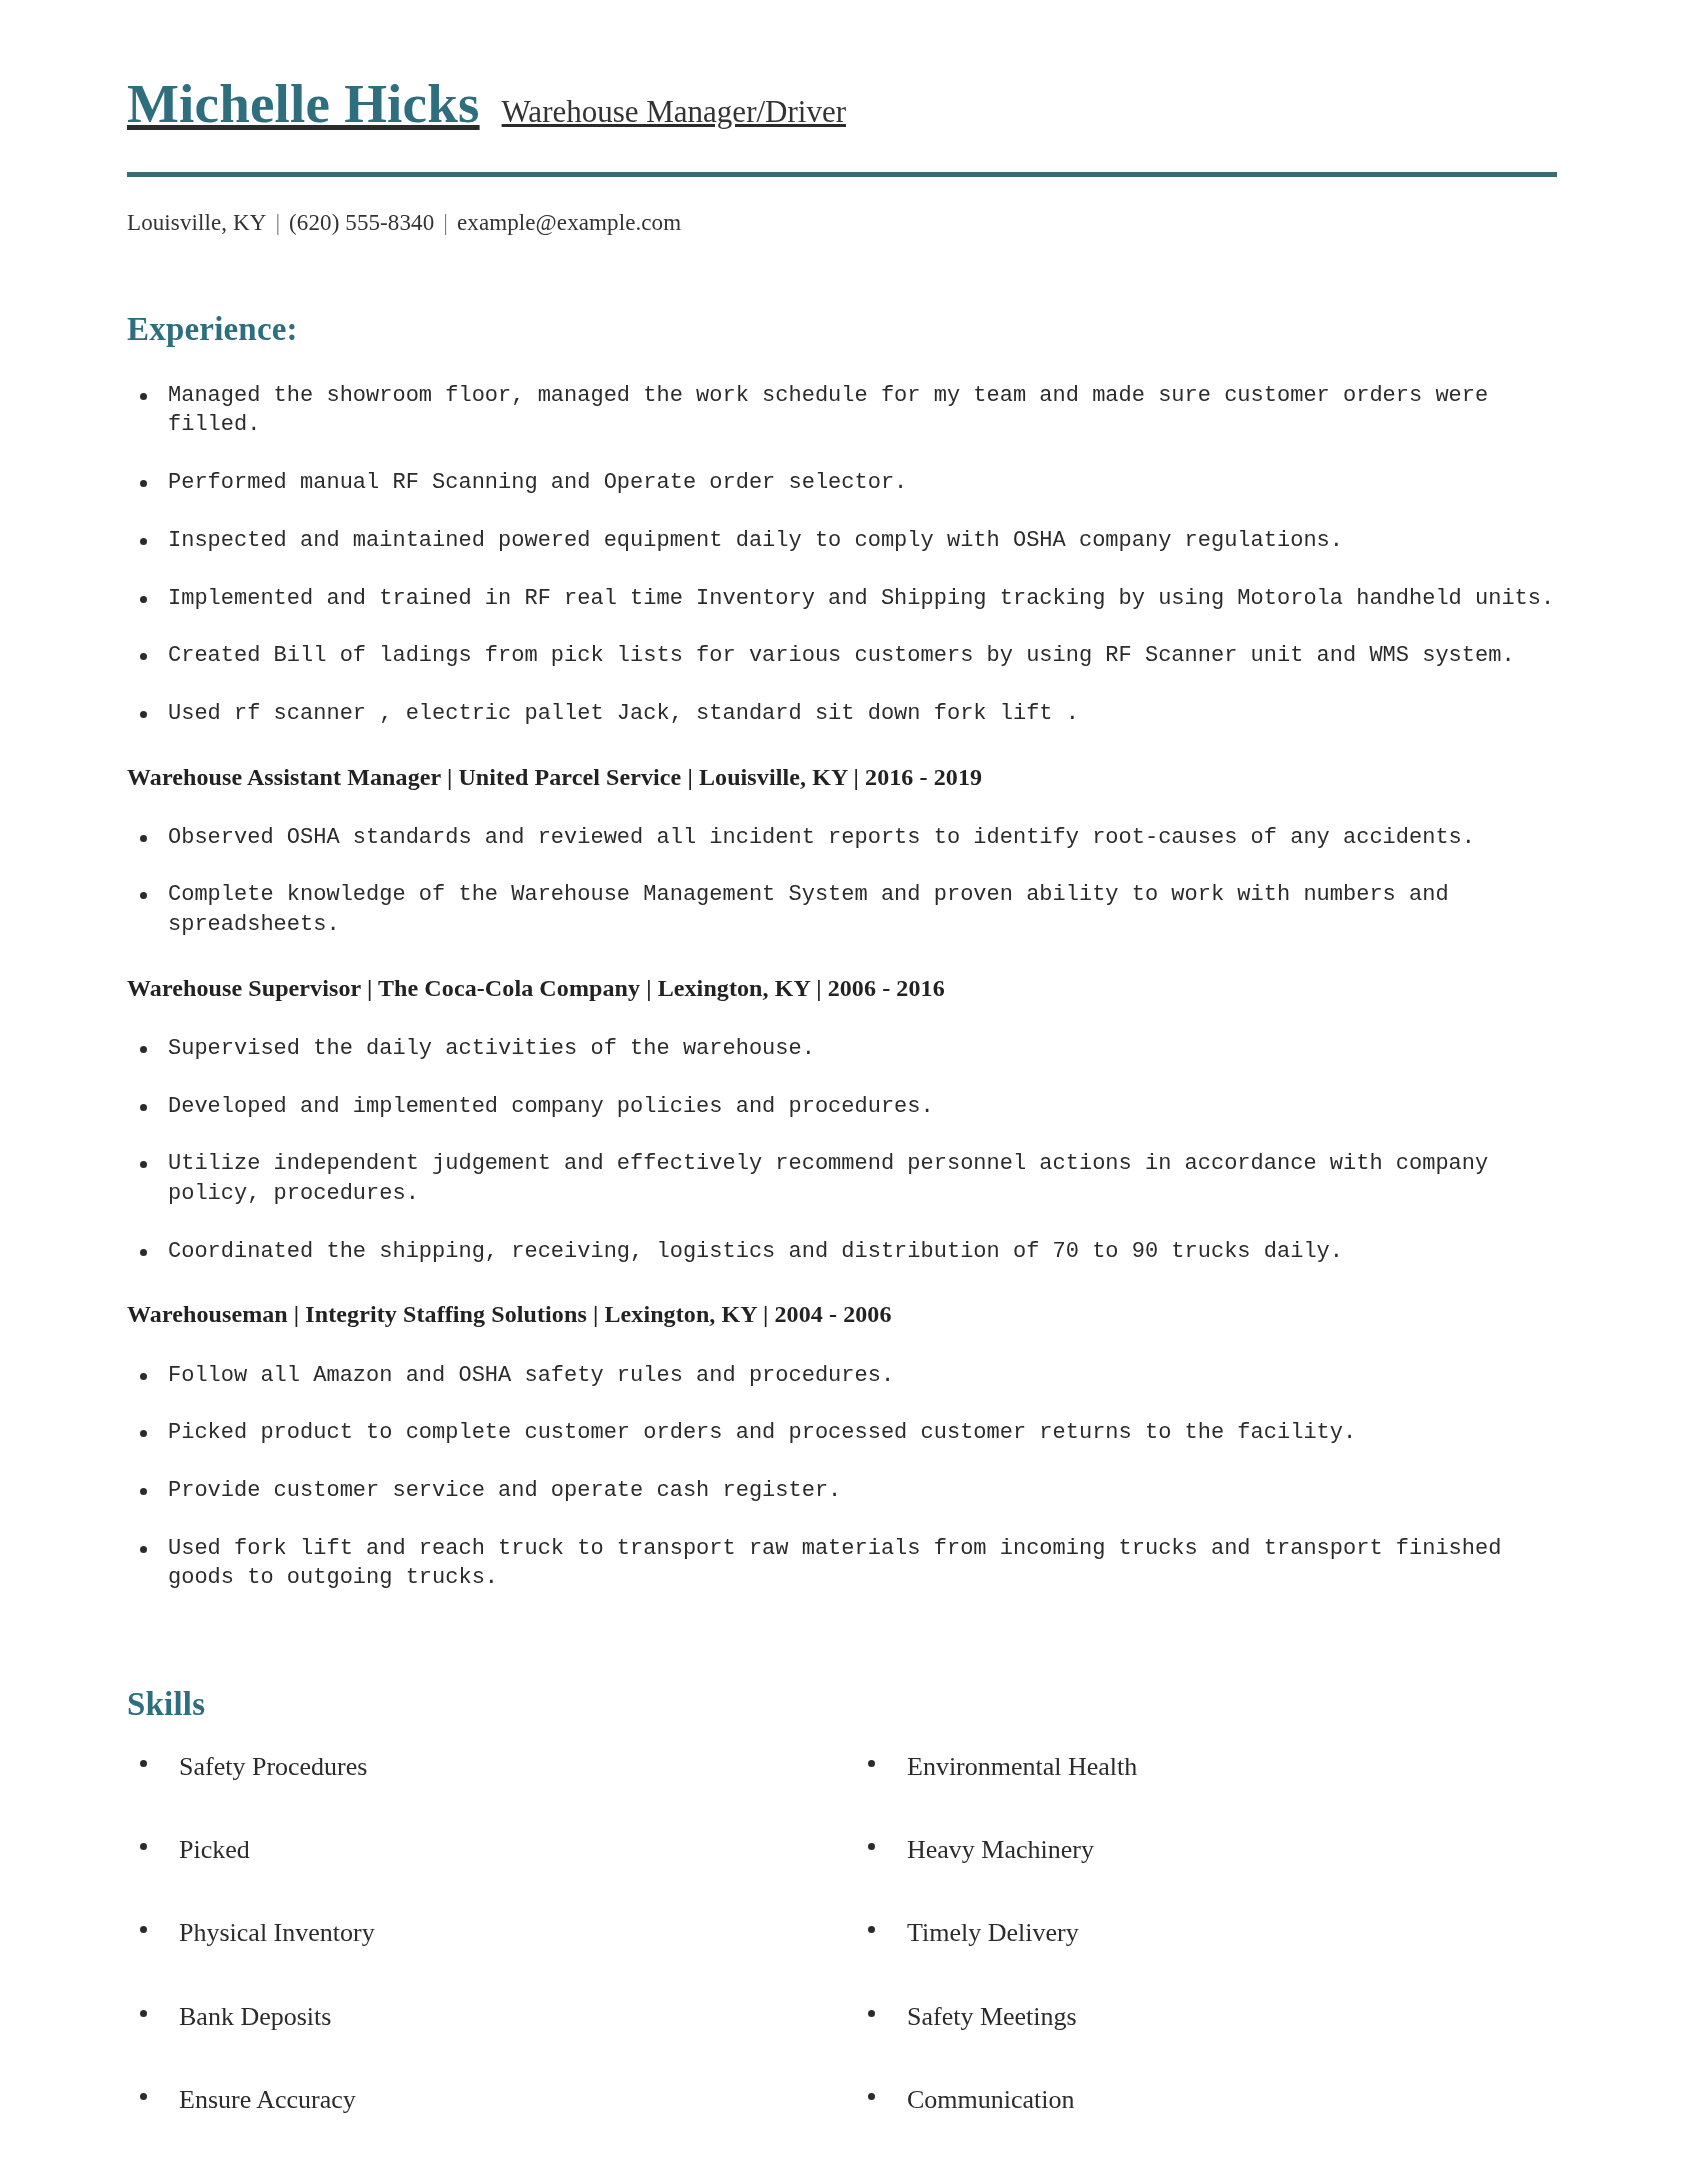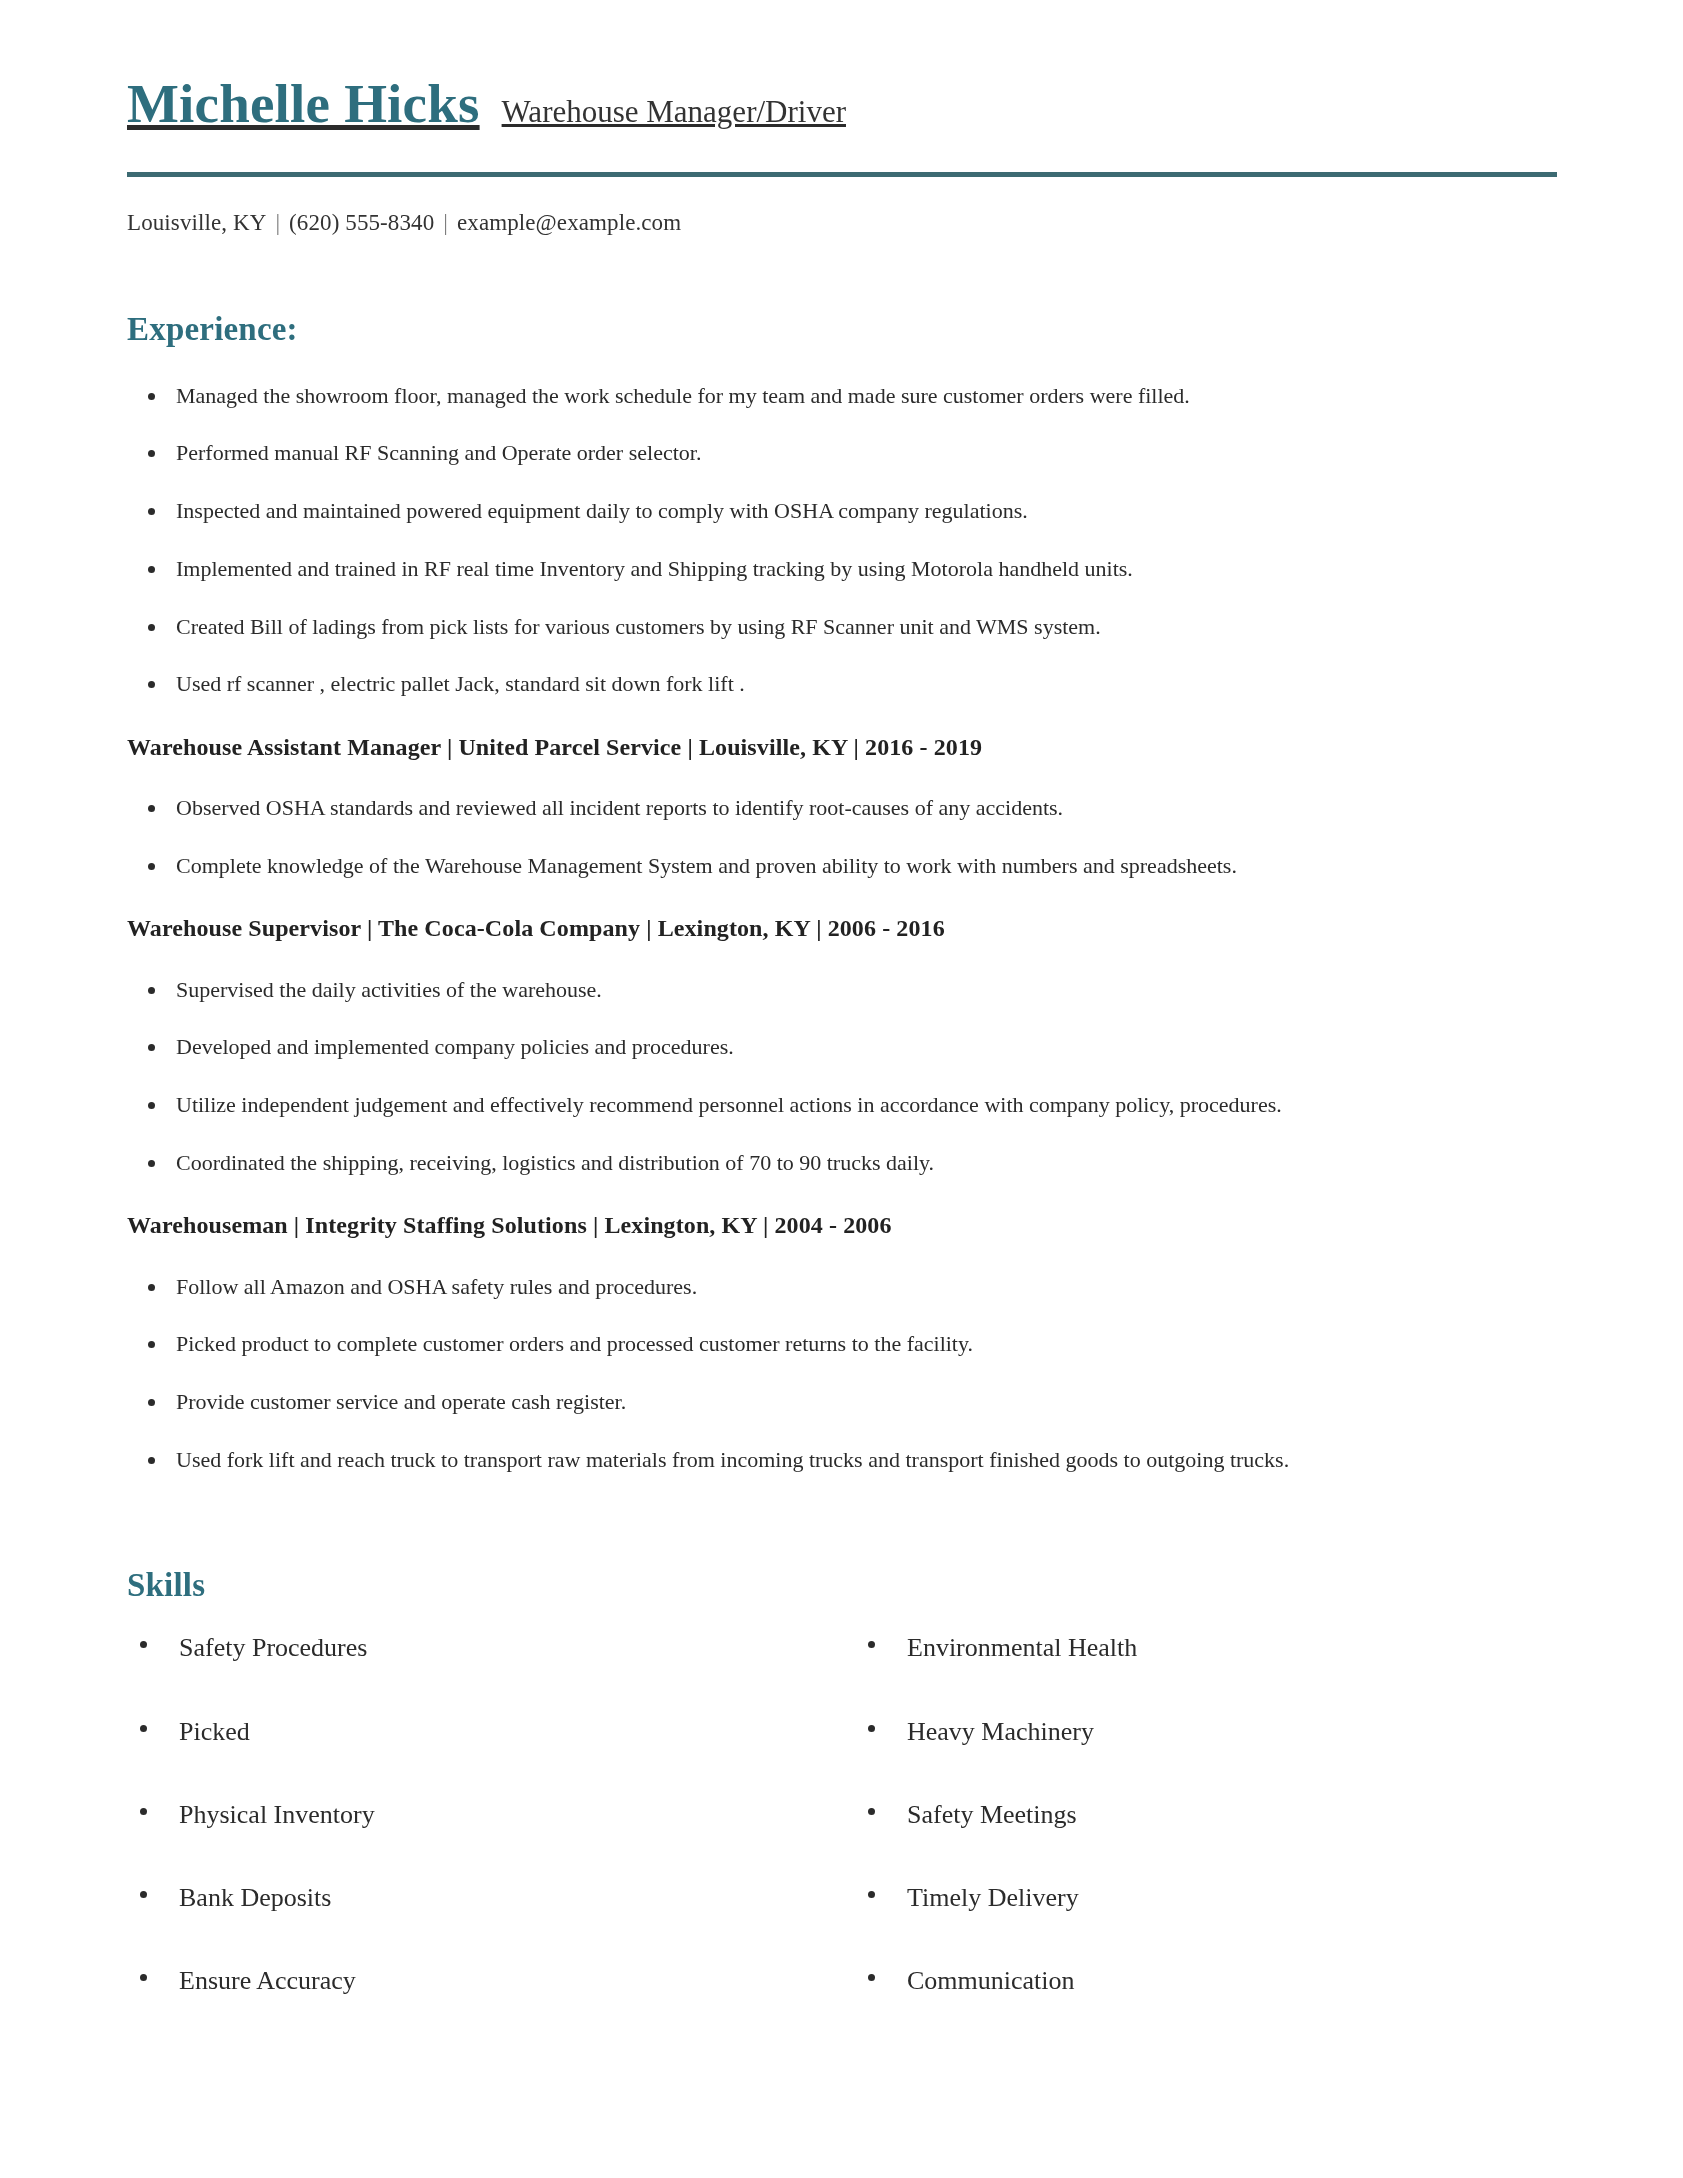--- a/index.html
+++ b/index.html
@@ -88,22 +88,23 @@
   .job-heading {
     font-size: 24px;
     font-weight: bold;
     color: #222222;
     letter-spacing: 0.1px;
     line-height: 1.3;
   }
 
   ul.bullets {
     list-style: none;
-    margin: 8px;
+    margin: 0;
     padding: 0;
+    font-family: Liberation Mono, monospace;
   }
   ul.bullets > li {
     position: relative;
     padding-left: 41px;
     margin-top: 28px;
     font-size: 22px;
     line-height: 1.35;
     color: #2b2b2b;
   }
   ul.bullets > li:first-child {
@@ -228,22 +229,22 @@
           <li>Picked</li>
           <li>Physical Inventory</li>
           <li>Bank Deposits</li>
           <li>Ensure Accuracy</li>
         </ul>
       </div>
       <div class="skills-col">
         <ul class="skill-list">
           <li>Environmental Health</li>
           <li>Heavy Machinery</li>
+          <li>Timely Delivery</li>
           <li>Safety Meetings</li>
-          <li>Timely Delivery</li>
           <li>Communication</li>
         </ul>
       </div>
     </div>
   </div>
 
 </div>
 
 
 </body></html>

